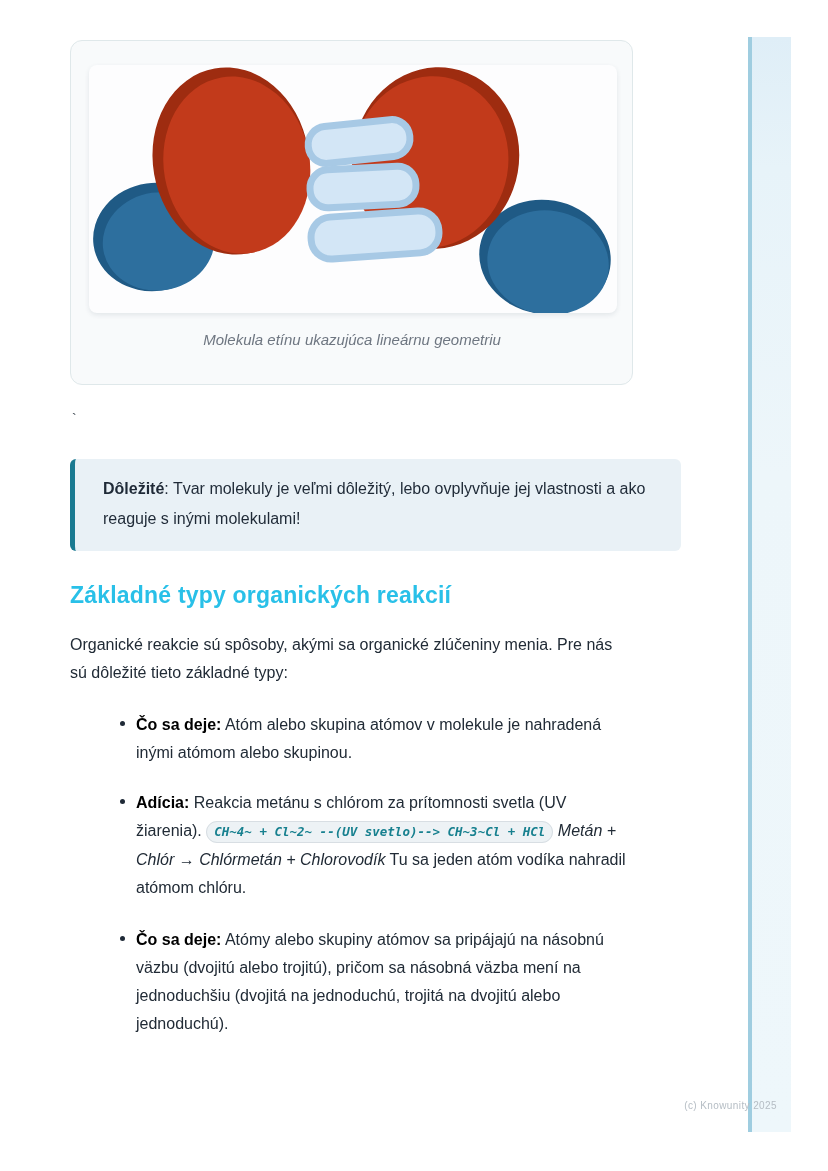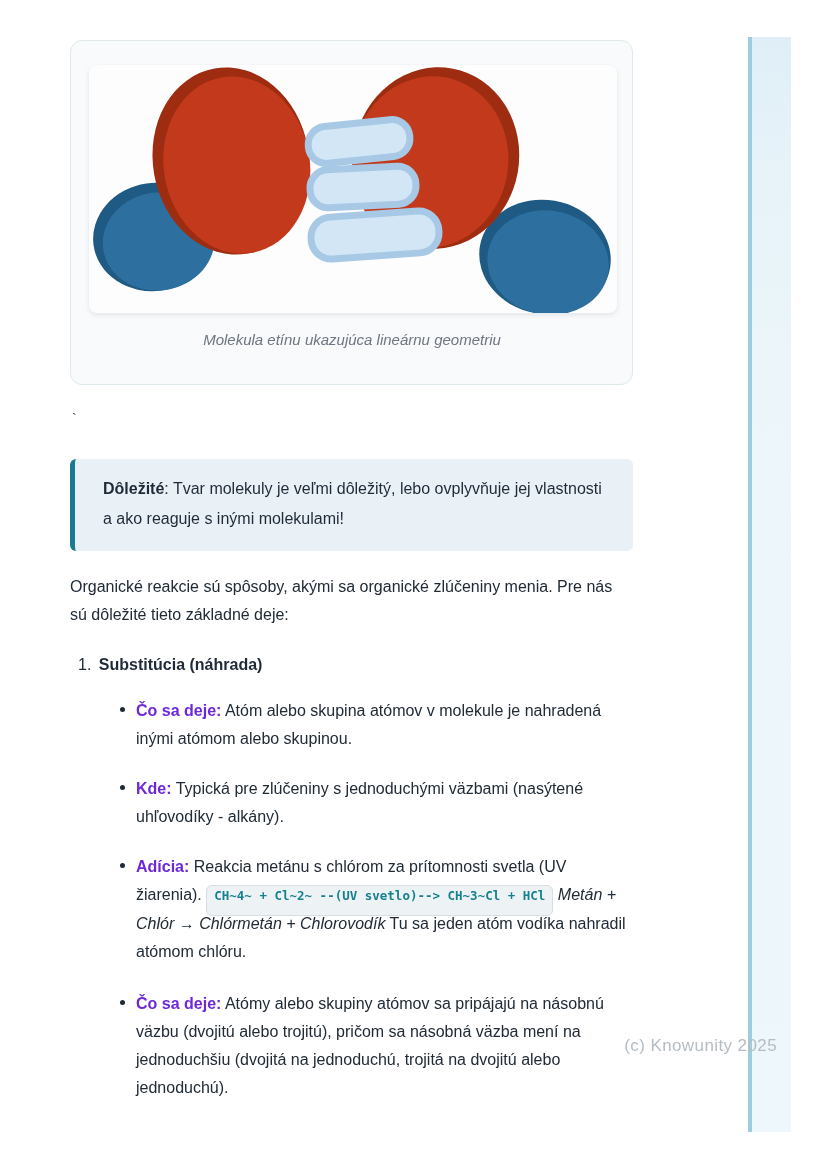--- a/index.html
+++ b/index.html
@@ -30,21 +30,21 @@
   .figure-image svg { display:block; }
   .figure-caption {
     margin-top:18px; text-align:center; font-style:italic;
     font-size:15px; color:#6e7681;
   }
 
   .stray { margin:26px 0 0 2px; font-size:14px; color:#3c4650; }
 
   
   .callout {
-    margin-top:32px; width:563px;
+    margin-top:32px; width:611px;
     background:#e9f1f6; border-left:5px solid #1a7a91; border-radius:6px;
     padding:15px 30px 17px 28px;
   }
   .callout p { font-size:16px; line-height:30px; color:#1f2a37; }
 
   h2.section-heading {
     margin-top:31px; font-size:23px; font-weight:bold; color:#29c0e8;
     letter-spacing:0.2px;
   }
   p.intro {
@@ -58,31 +58,31 @@
   .oitem-head { padding-left:8px; font-size:16px; line-height:24px; }
   .oitem-head .onum { font-weight:normal; color:#1f2a37; }
   .oitem-head .otitle { font-weight:bold; color:#1f2a37; margin-left:3px; }
   .bullets { margin-top:20px; padding-left:50px; }
   .bullet { position:relative; padding-left:16px; margin-bottom:22px; }
   .bullet .dot {
     position:absolute; left:0; top:10px; width:5px; height:5px;
     border-radius:50%; background:#1f2a37;
   }
   .bullet p { font-size:16px; line-height:28px; color:#212b36; }
-  .bullet strong { color:#6d28d9; }
+  .bullet strong { color:#000000; }
   .em { font-style:italic; }
   code.reaction {
     font-family:"DejaVu Sans Mono", monospace; font-size:12.5px; font-weight:bold;
     color:#17808f; background:#edf2f5; border:1px solid #d8dee3;
-    border-radius:6px; padding:2px 7px 12px; white-space:nowrap;
+    border-radius:11px; padding:2px 7px 3px; white-space:nowrap;font-style:italic;
   }
 
   .footer {
-    position:absolute; top:1036px; right:51px; z-index:3;
-    font-size:17px; letter-spacing:0.4px; color:#b5bdc4;
+    position:absolute; top:1100px; right:51px; z-index:3;
+    font-size:10px; letter-spacing:0.4px; color:#b5bdc4;
   }
 </style>
 </head>
 <body>
 
 <div class="page">
 
   <div class="edge-bar"></div>
 
   <div class="content">
@@ -118,41 +118,34 @@
       </div>
       <figcaption class="figure-caption">Molekula etínu ukazujúca lineárnu geometriu</figcaption>
     </figure>
 
     <div class="stray">`</div>
 
     <div class="callout">
       <p><strong>Dôležité</strong><span>: Tvar molekuly je veľmi dôležitý, lebo ovplyvňuje jej vlastnosti a ako reaguje s inými molekulami!</span></p>
     </div>
 
+    <h2 class="section-heading">Základné typy organických reakcií</h2>
 
-    <p class="intro">Organické reakcie sú spôsoby, akými sa organické zlúčeniny menia. Pre nás sú dôležité tieto základné deje:</p>
+    <p class="intro">Organické reakcie sú spôsoby, akými sa organické zlúčeniny menia. Pre nás sú dôležité tieto základné typy:</p>
 
     <div class="olist">
 
       <div class="oitem">
-        <div class="oitem-head">
-          <span class="onum">1.</span>
-          <span class="otitle">Substitúcia (náhrada)</span>
-        </div>
         <div class="bullets">
 
           <div class="bullet">
             <span class="dot"></span>
             <p><strong>Čo sa deje:</strong><span> Atóm alebo skupina atómov v molekule je nahradená inými atómom alebo skupinou.</span></p>
           </div>
 
-          <div class="bullet">
-            <span class="dot"></span>
-            <p><strong>Kde:</strong><span> Typická pre zlúčeniny s jednoduchými väzbami (nasýtené uhľovodíky - alkány).</span></p>
-          </div>
 
           <div class="bullet">
             <span class="dot"></span>
             <p><strong>Adícia:</strong><span> Reakcia metánu s chlórom za prítomnosti svetla (UV žiarenia). </span><code class="reaction">CH~4~ + Cl~2~ --(UV svetlo)--&gt; CH~3~Cl + HCl</code> <span class="em">Metán + Chlór → Chlórmetán + Chlorovodík</span><span> Tu sa jeden atóm vodíka nahradil atómom chlóru.</span></p>
           </div>
 
         </div>
       </div>
 
       <div class="oitem">

